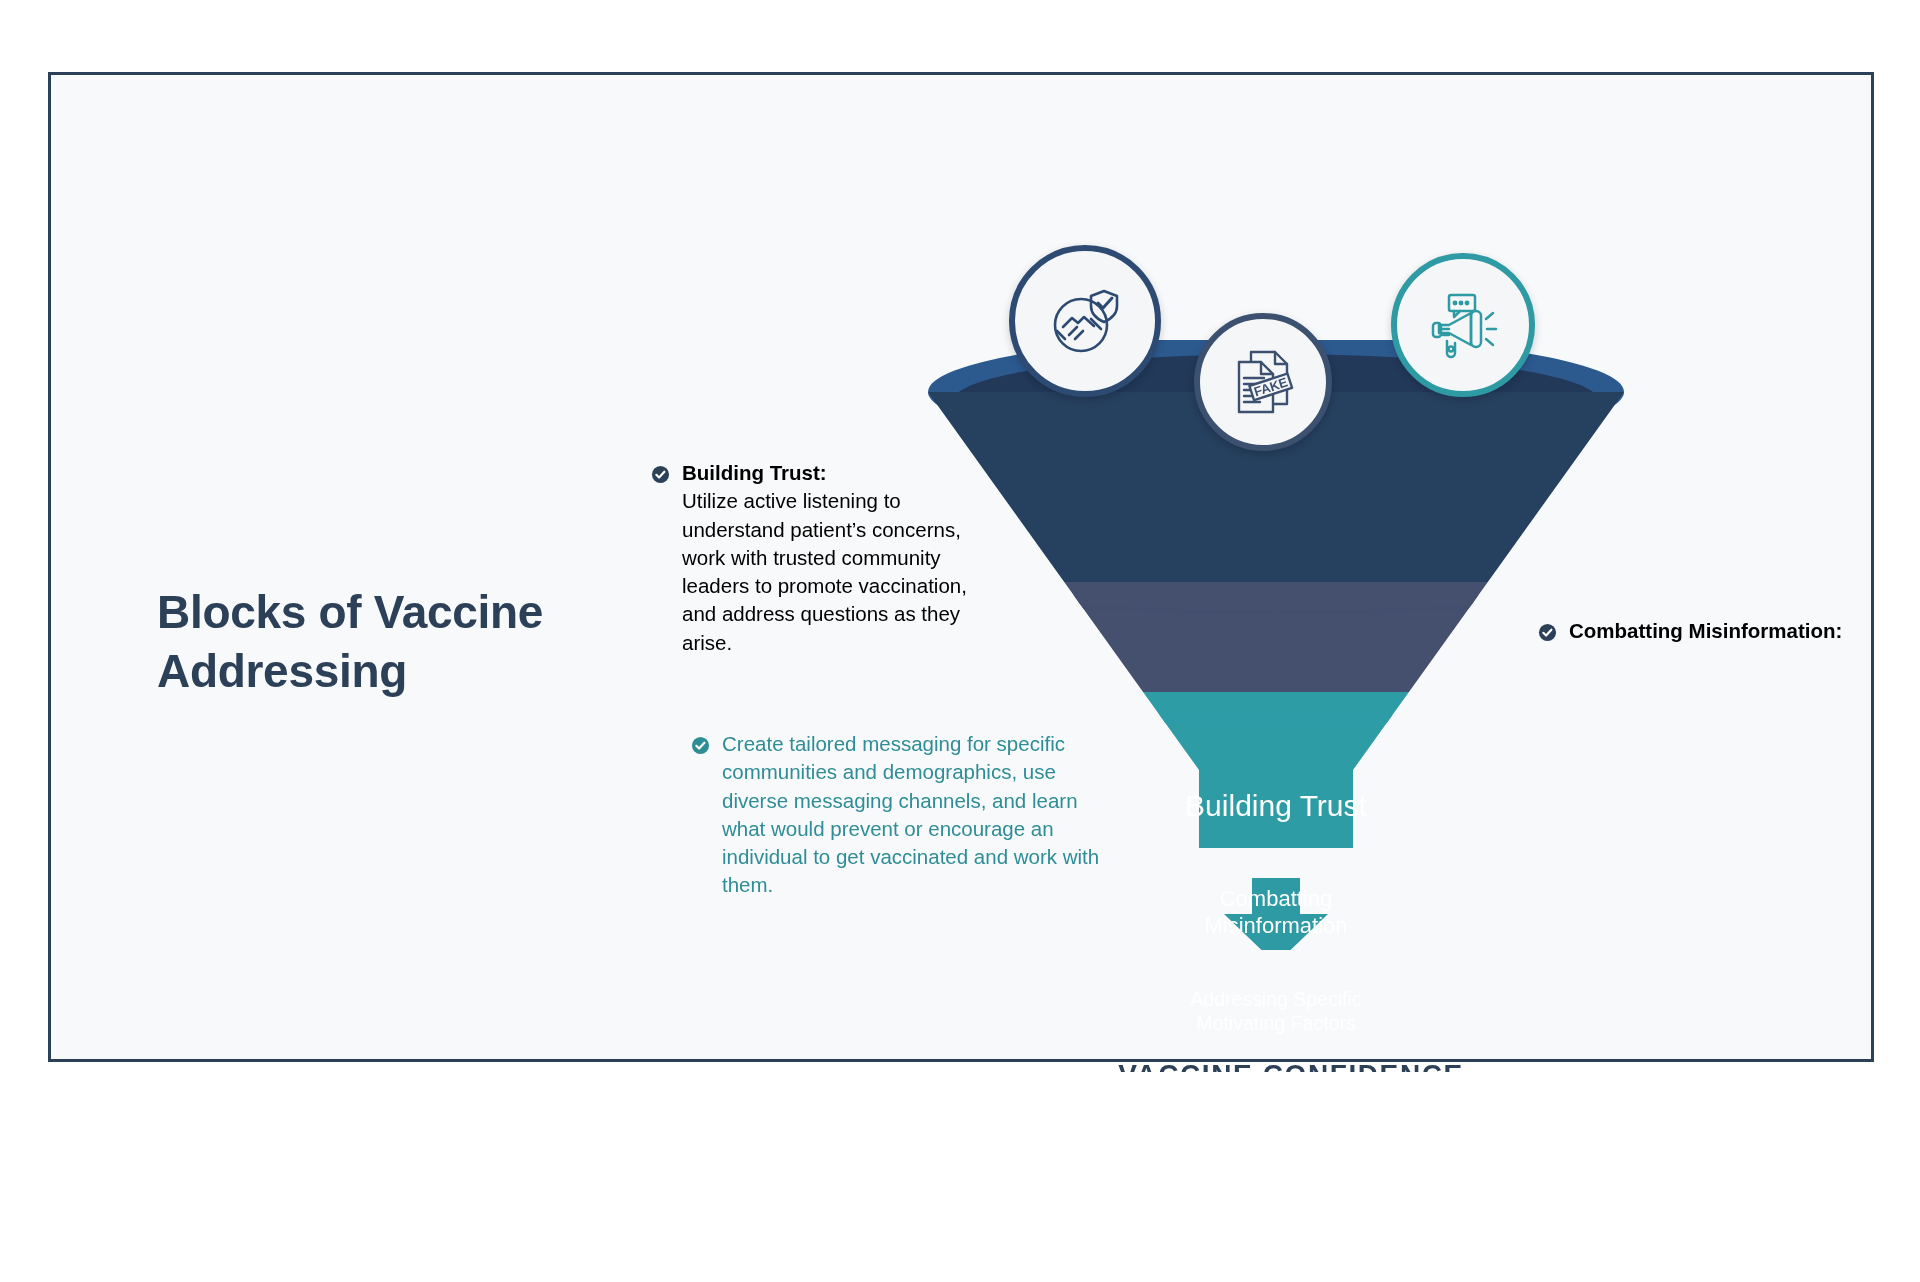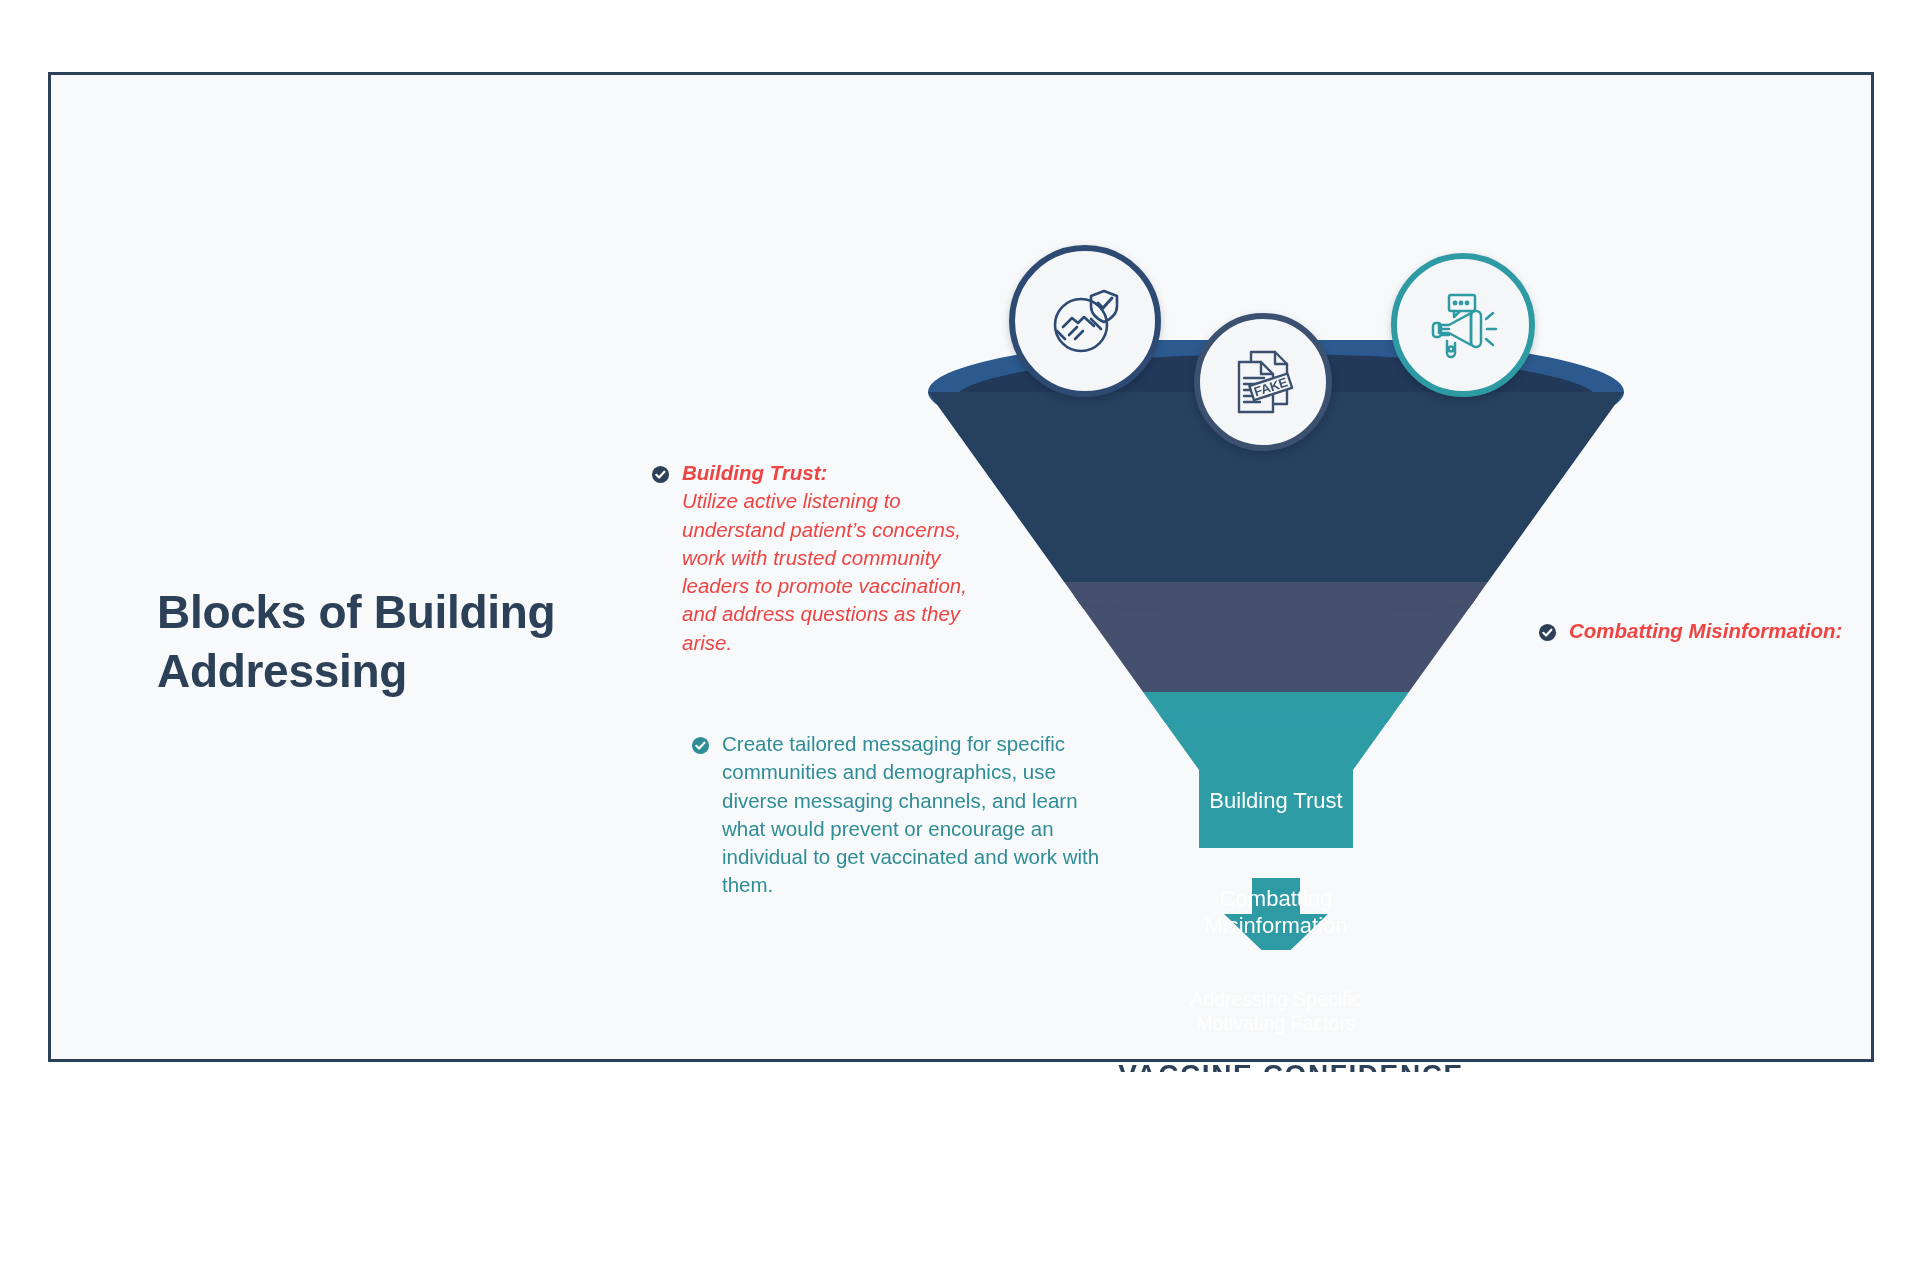--- a/index.html
+++ b/index.html
@@ -11,34 +11,34 @@
 
   
   .main-title{position:absolute;left:106px;top:508px;width:430px;
         font-size:46px;line-height:1.28;font-weight:bold;color:#2c4058;letter-spacing:-0.3px;}
 
   
   .bullet{position:absolute;display:flex;gap:12px;}
   .bullet .dot{flex:0 0 auto;margin-top:6px;}
   .bullet .txt{font-size:20.5px;line-height:1.38;}
   .bullet .hd{font-weight:bold;display:block;}
-  .navy .txt{color:#ef4444;font-style:italic;}
+  .navy .txt{color:#000000;}
   .teal .txt{color:#2e8d96;}
 
   #b-trust{left:600px;top:384px;width:340px;}
   #b-motiv{left:640px;top:655px;width:420px;}
   #b-misinfo{left:1487px;top:542px;width:355px;}
 
   
   .funnel{position:absolute;left:855px;top:265px;width:740px;height:610px;}
   .funnel svg{display:block;}
 
   .fl{position:absolute;color:#ffffff;text-align:center;line-height:1.22;
       font-weight:normal;width:100%;left:0;}
-  #fl-trust{top:448px;font-size:22px;}
+  #fl-trust{top:448px;font-size:30px;}
   #fl-mis{top:546px;font-size:22px;}
   #fl-addr{top:648px;font-size:19.5px;}
 
   
   .icon-circle{position:absolute;border-radius:50%;background:#f5f6f7;
        box-shadow:0 3px 8px rgba(0,0,0,.18);display:flex;align-items:center;justify-content:center;}
   #ic-trust{left:958px;top:170px;width:140px;height:140px;border:6px solid #2d4a73;}
   #ic-fake{left:1143px;top:238px;width:126px;height:126px;border:6px solid #3c5070;}
   #ic-mega{left:1340px;top:178px;width:132px;height:132px;border:6px solid #2e9aa4;}
 
@@ -50,21 +50,21 @@
   .footer{position:absolute;left:0;top:1072px;width:1920px;height:210px;background:#ffffff;}
 </style>
 </head>
 <body>
 
 <div class="page">
 
   <div class="card">
 
     <div class="main-title">
-      <div>Blocks of Building</div>
+      <div>Blocks of Vaccine</div>
       <div>Addressing</div>
     </div>
 
     <div class="funnel">
       <svg width="740" height="610" viewBox="0 0 740 610">
         <defs>
           <clipPath id="clipFunnel">
             <path d="M22,52 L718,52 L447,430 L447,508 L293,508 L293,430 Z"></path>
           </clipPath>
         </defs>

